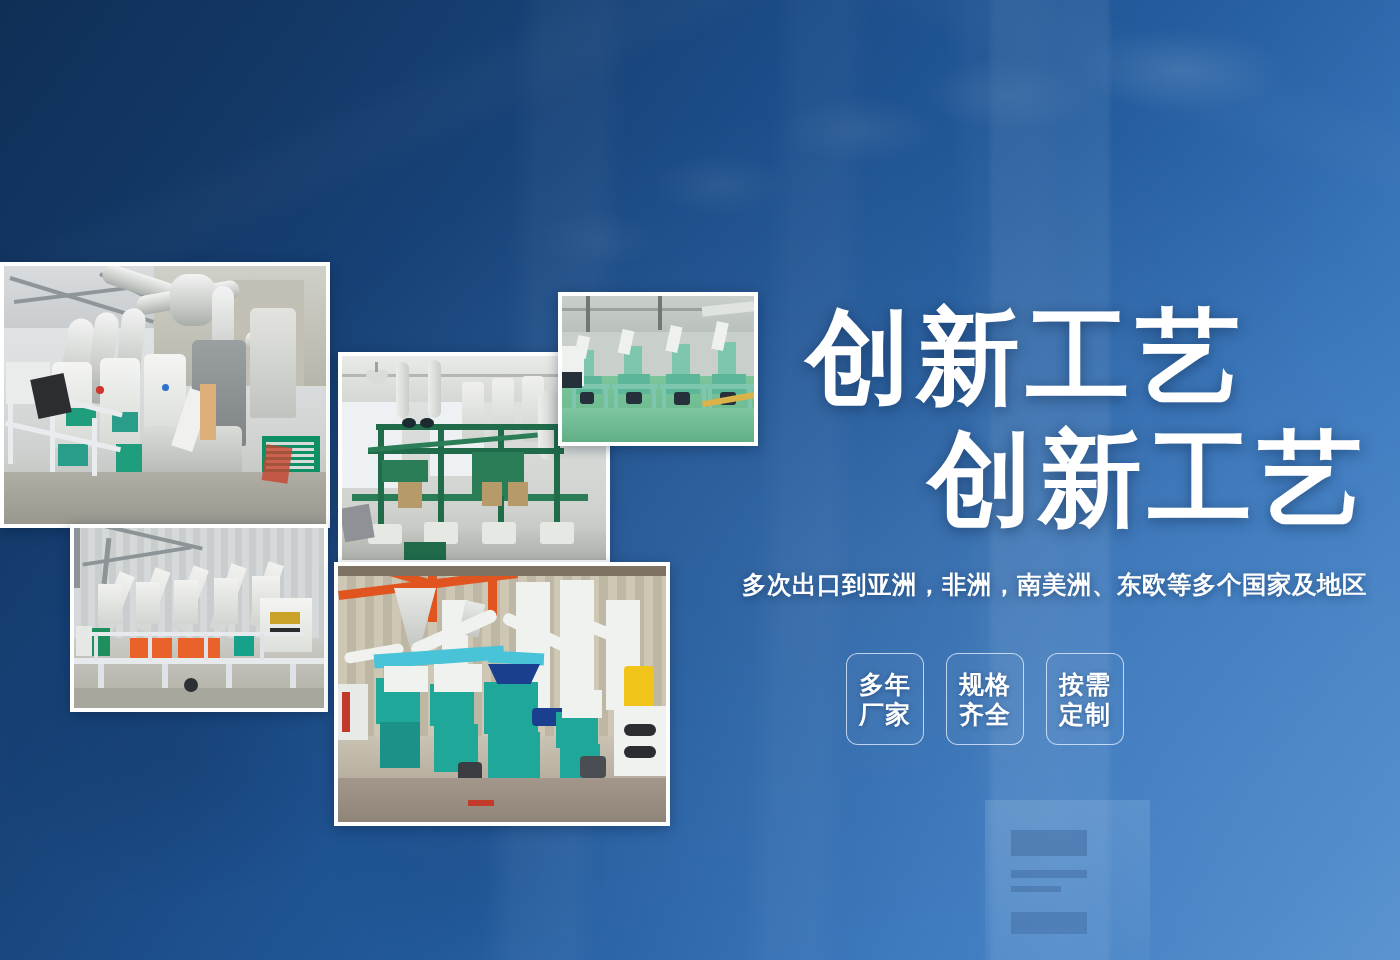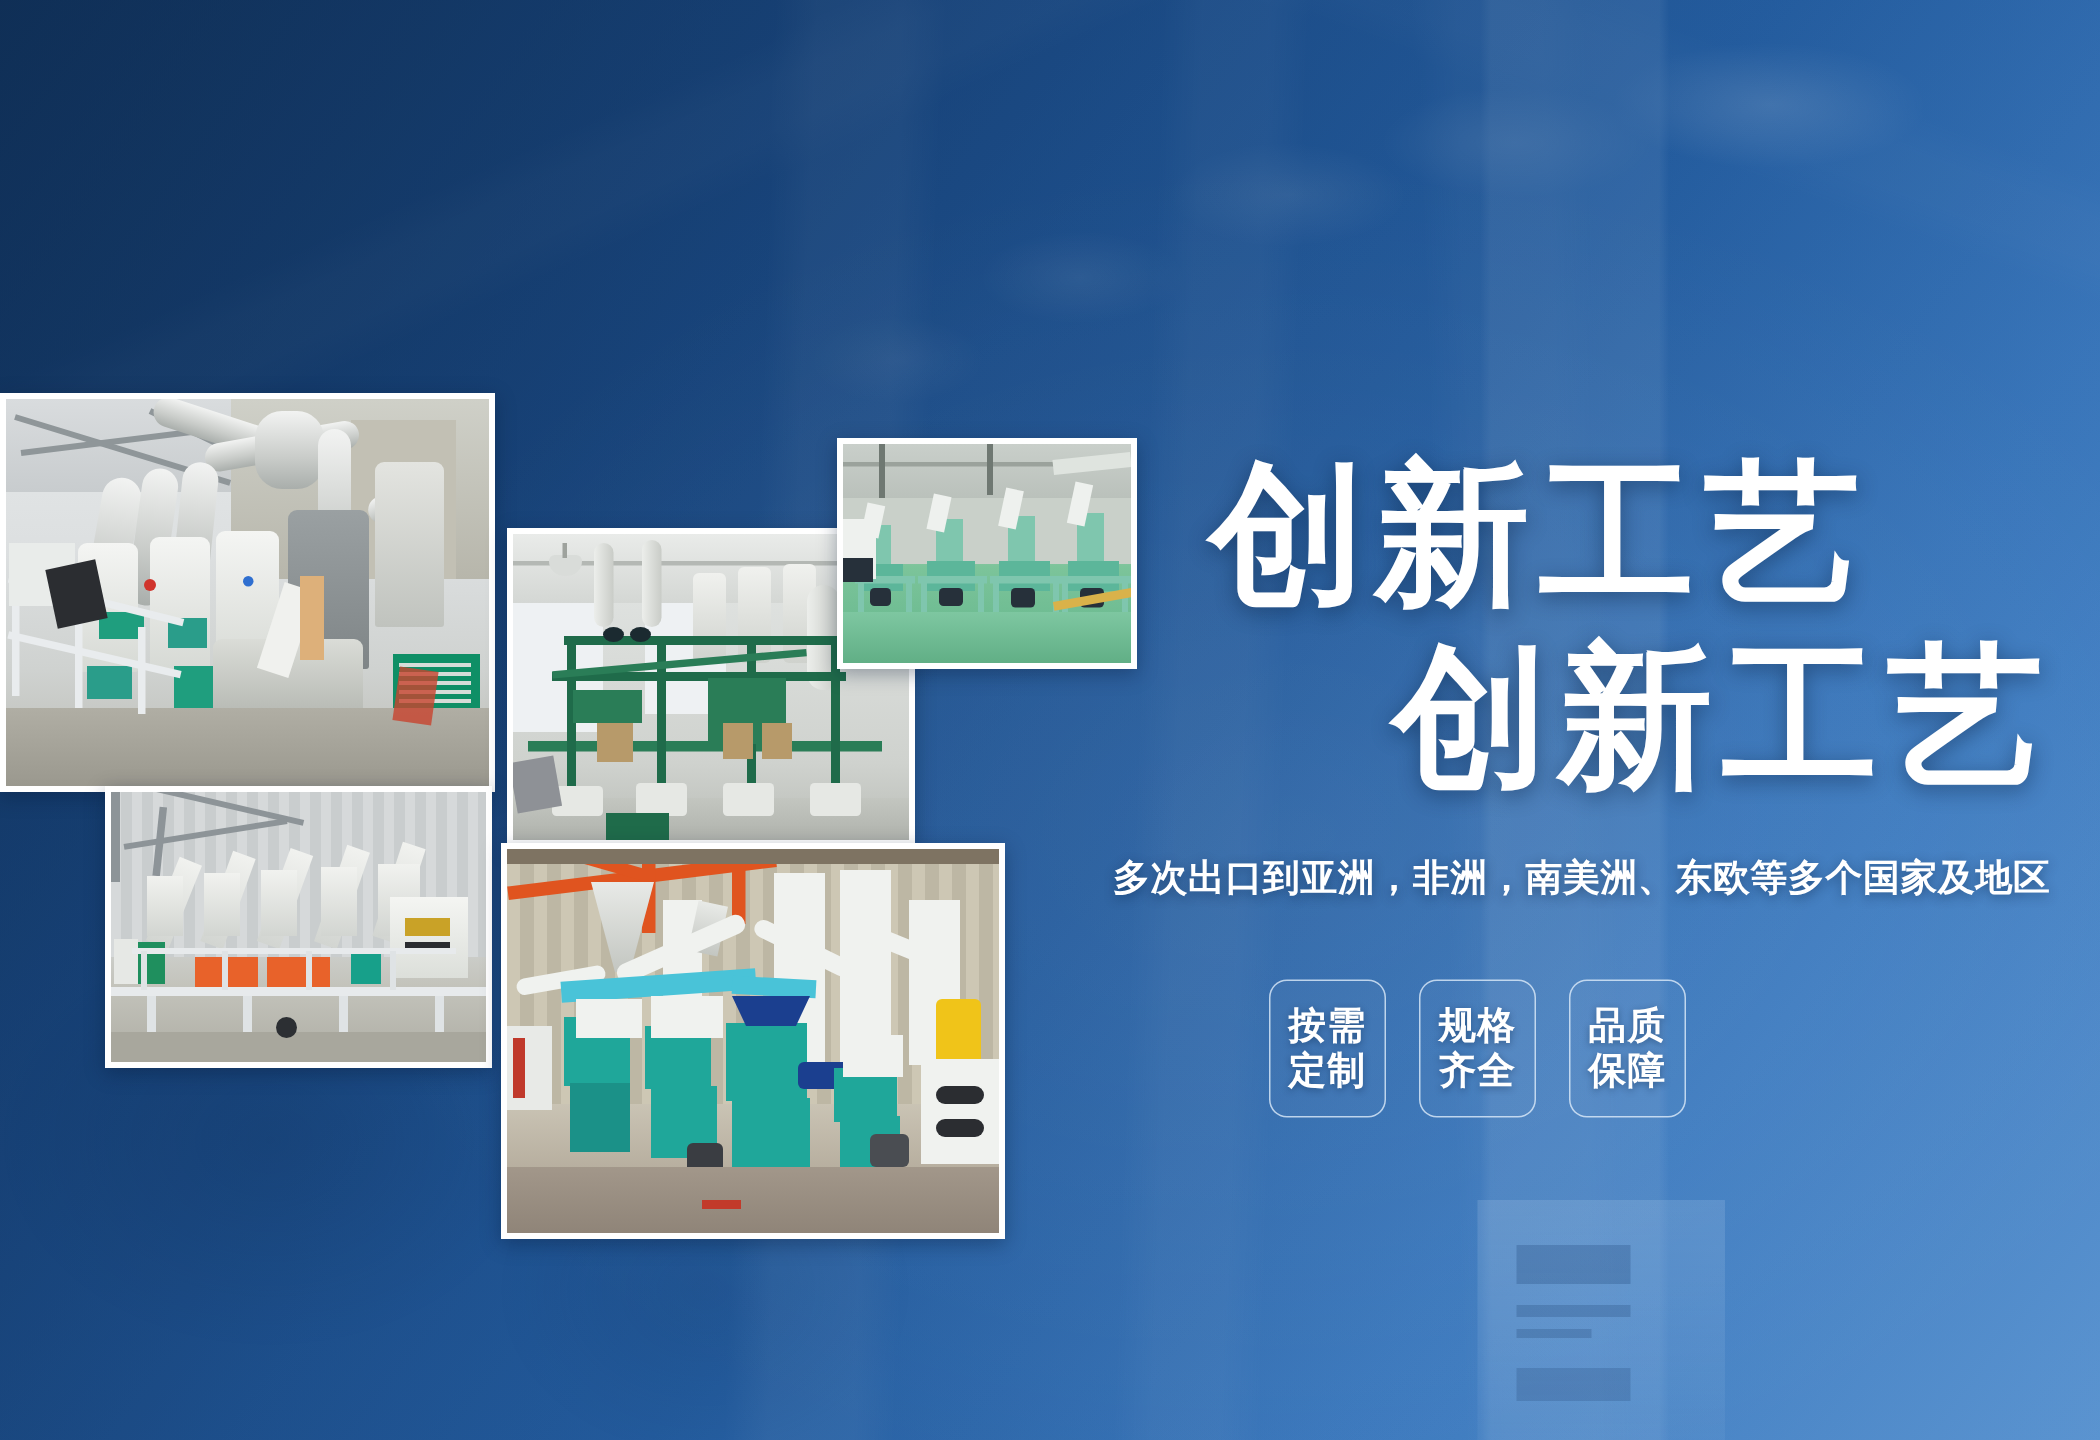--- a/index.html
+++ b/index.html
@@ -429,26 +429,26 @@
 
   <div id="headline">
     <div class="hl-line" id="hl-1">创新工艺</div>
     <div class="hl-line" id="hl-2">创新工艺</div>
   </div>
 
   <div id="subtitle">多次出口到亚洲，非洲，南美洲、东欧等多个国家及地区</div>
 
   <div id="badges">
     <div class="badge">
-      <span>按需</span>
-      <span>定制</span>
+      <span>多年</span>
+      <span>厂家</span>
     </div>
     <div class="badge">
       <span>规格</span>
       <span>齐全</span>
     </div>
     <div class="badge">
-      <span>品质</span>
-      <span>保障</span>
+      <span>按需</span>
+      <span>定制</span>
     </div>
   </div>
 
 </div>
 
 </body></html>

